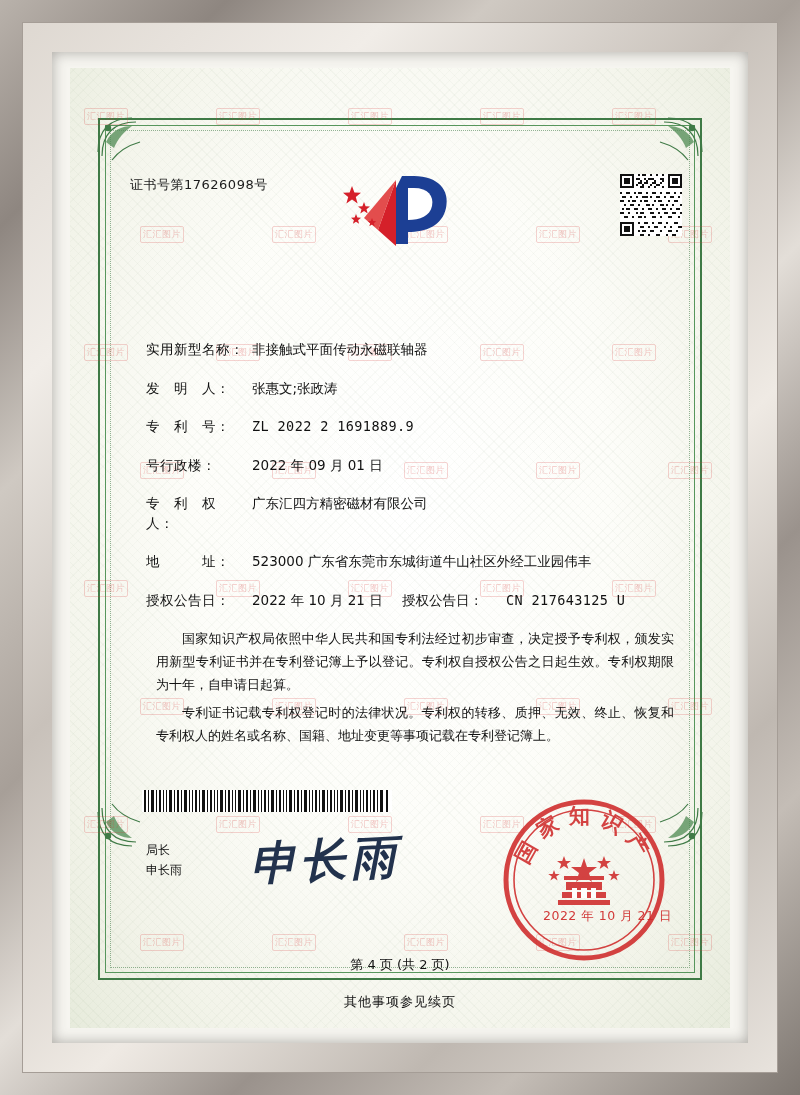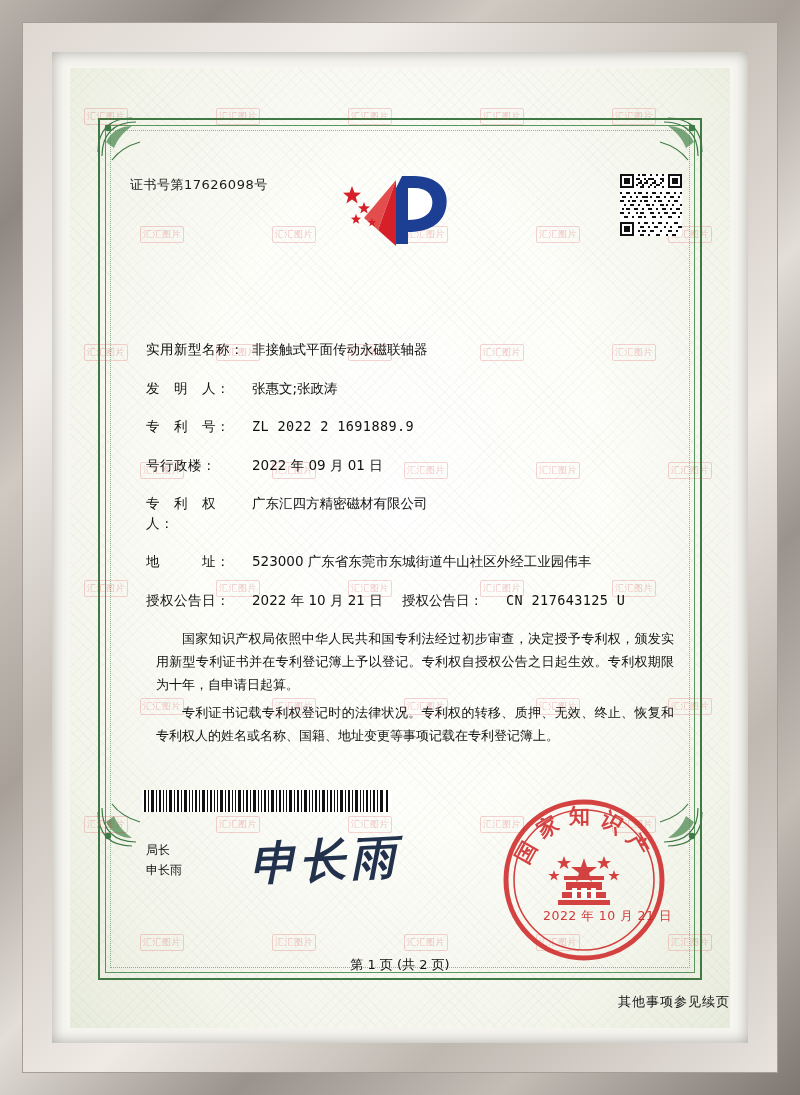--- a/index.html
+++ b/index.html
@@ -244,21 +244,21 @@
     left: 0; right: 0; top: 888px;
     text-align: center;
     font-family: "DejaVu Sans", sans-serif;
     font-size: 13px;
     color: #111;
     z-index: 8;
   }
   .footer-note {
     position: absolute;
     left: 0; right: 0; top: 925px;
-    text-align: right;
+    text-align: center;
     font-family: "DejaVu Sans", sans-serif;
     font-size: 13px;
     color: #111;
     letter-spacing: 1px;
     z-index: 8;
   }
 </style>
 </head>
 <body>
 
@@ -617,21 +617,21 @@
           <polygon points="64,60 65.8,65 71,65 66.8,68 68.4,73 64,70 59.6,73 61.2,68 57,65 62.2,65"></polygon>
           <polygon points="104,60 105.8,65 111,65 106.8,68 108.4,73 104,70 99.6,73 101.2,68 97,65 102.2,65"></polygon>
           <polygon points="54,74 55.4,78 59.8,78 56.2,80.6 57.6,84.6 54,82 50.4,84.6 51.8,80.6 48.2,78 52.6,78"></polygon>
           <polygon points="114,74 115.4,78 119.8,78 116.2,80.6 117.6,84.6 114,82 110.4,84.6 111.8,80.6 108.2,78 112.6,78"></polygon>
         </g>
       </g>
     </svg>
   </div>
   <div class="seal-date">2022 年 10 月 21 日</div>
 
-  <div class="page-no">第 1 页 (共 2 页)</div>
+  <div class="page-no">第 4 页 (共 2 页)</div>
   <div class="footer-note">其他事项参见续页</div>
 
   <div class="watermarks" id="wm-layer">
       <div class="wm" style="left: 14px; top: 40px;">汇汇图片</div>
       <div class="wm" style="left: 146px; top: 40px;">汇汇图片</div>
       <div class="wm" style="left: 278px; top: 40px;">汇汇图片</div>
       <div class="wm" style="left: 410px; top: 40px;">汇汇图片</div>
       <div class="wm" style="left: 542px; top: 40px;">汇汇图片</div>
       <div class="wm" style="left: 70px; top: 158px;">汇汇图片</div>
       <div class="wm" style="left: 202px; top: 158px;">汇汇图片</div>

